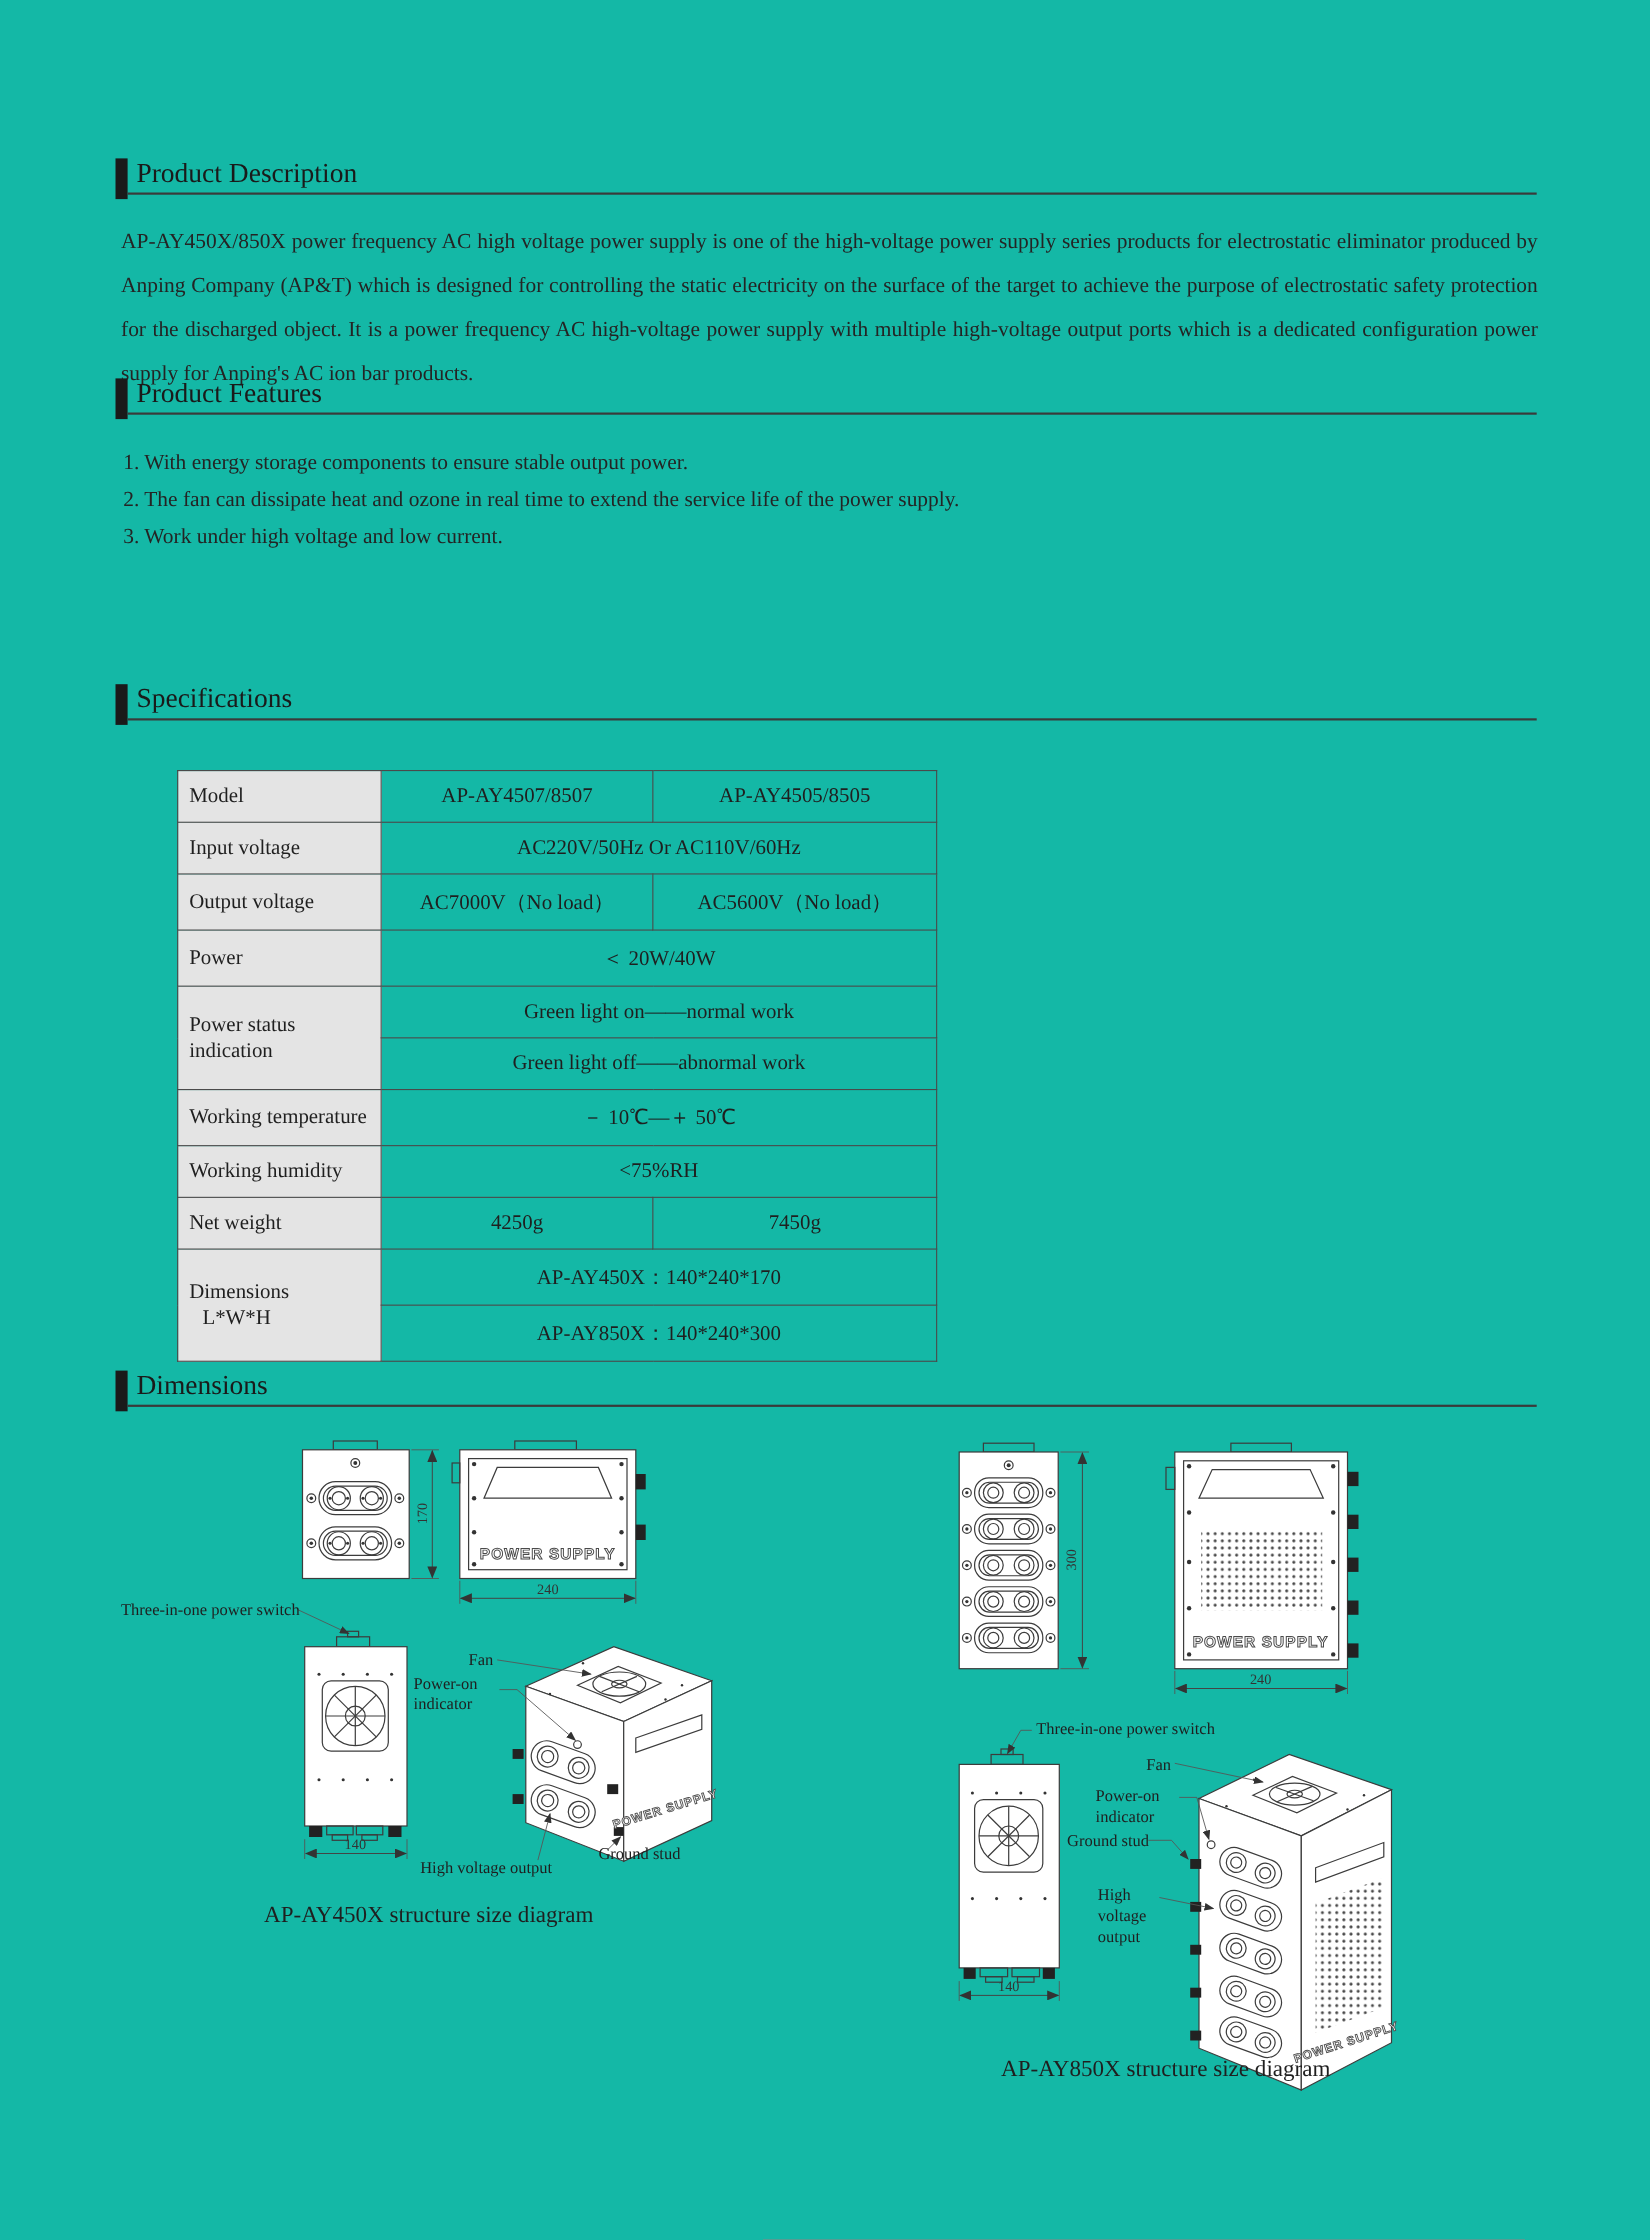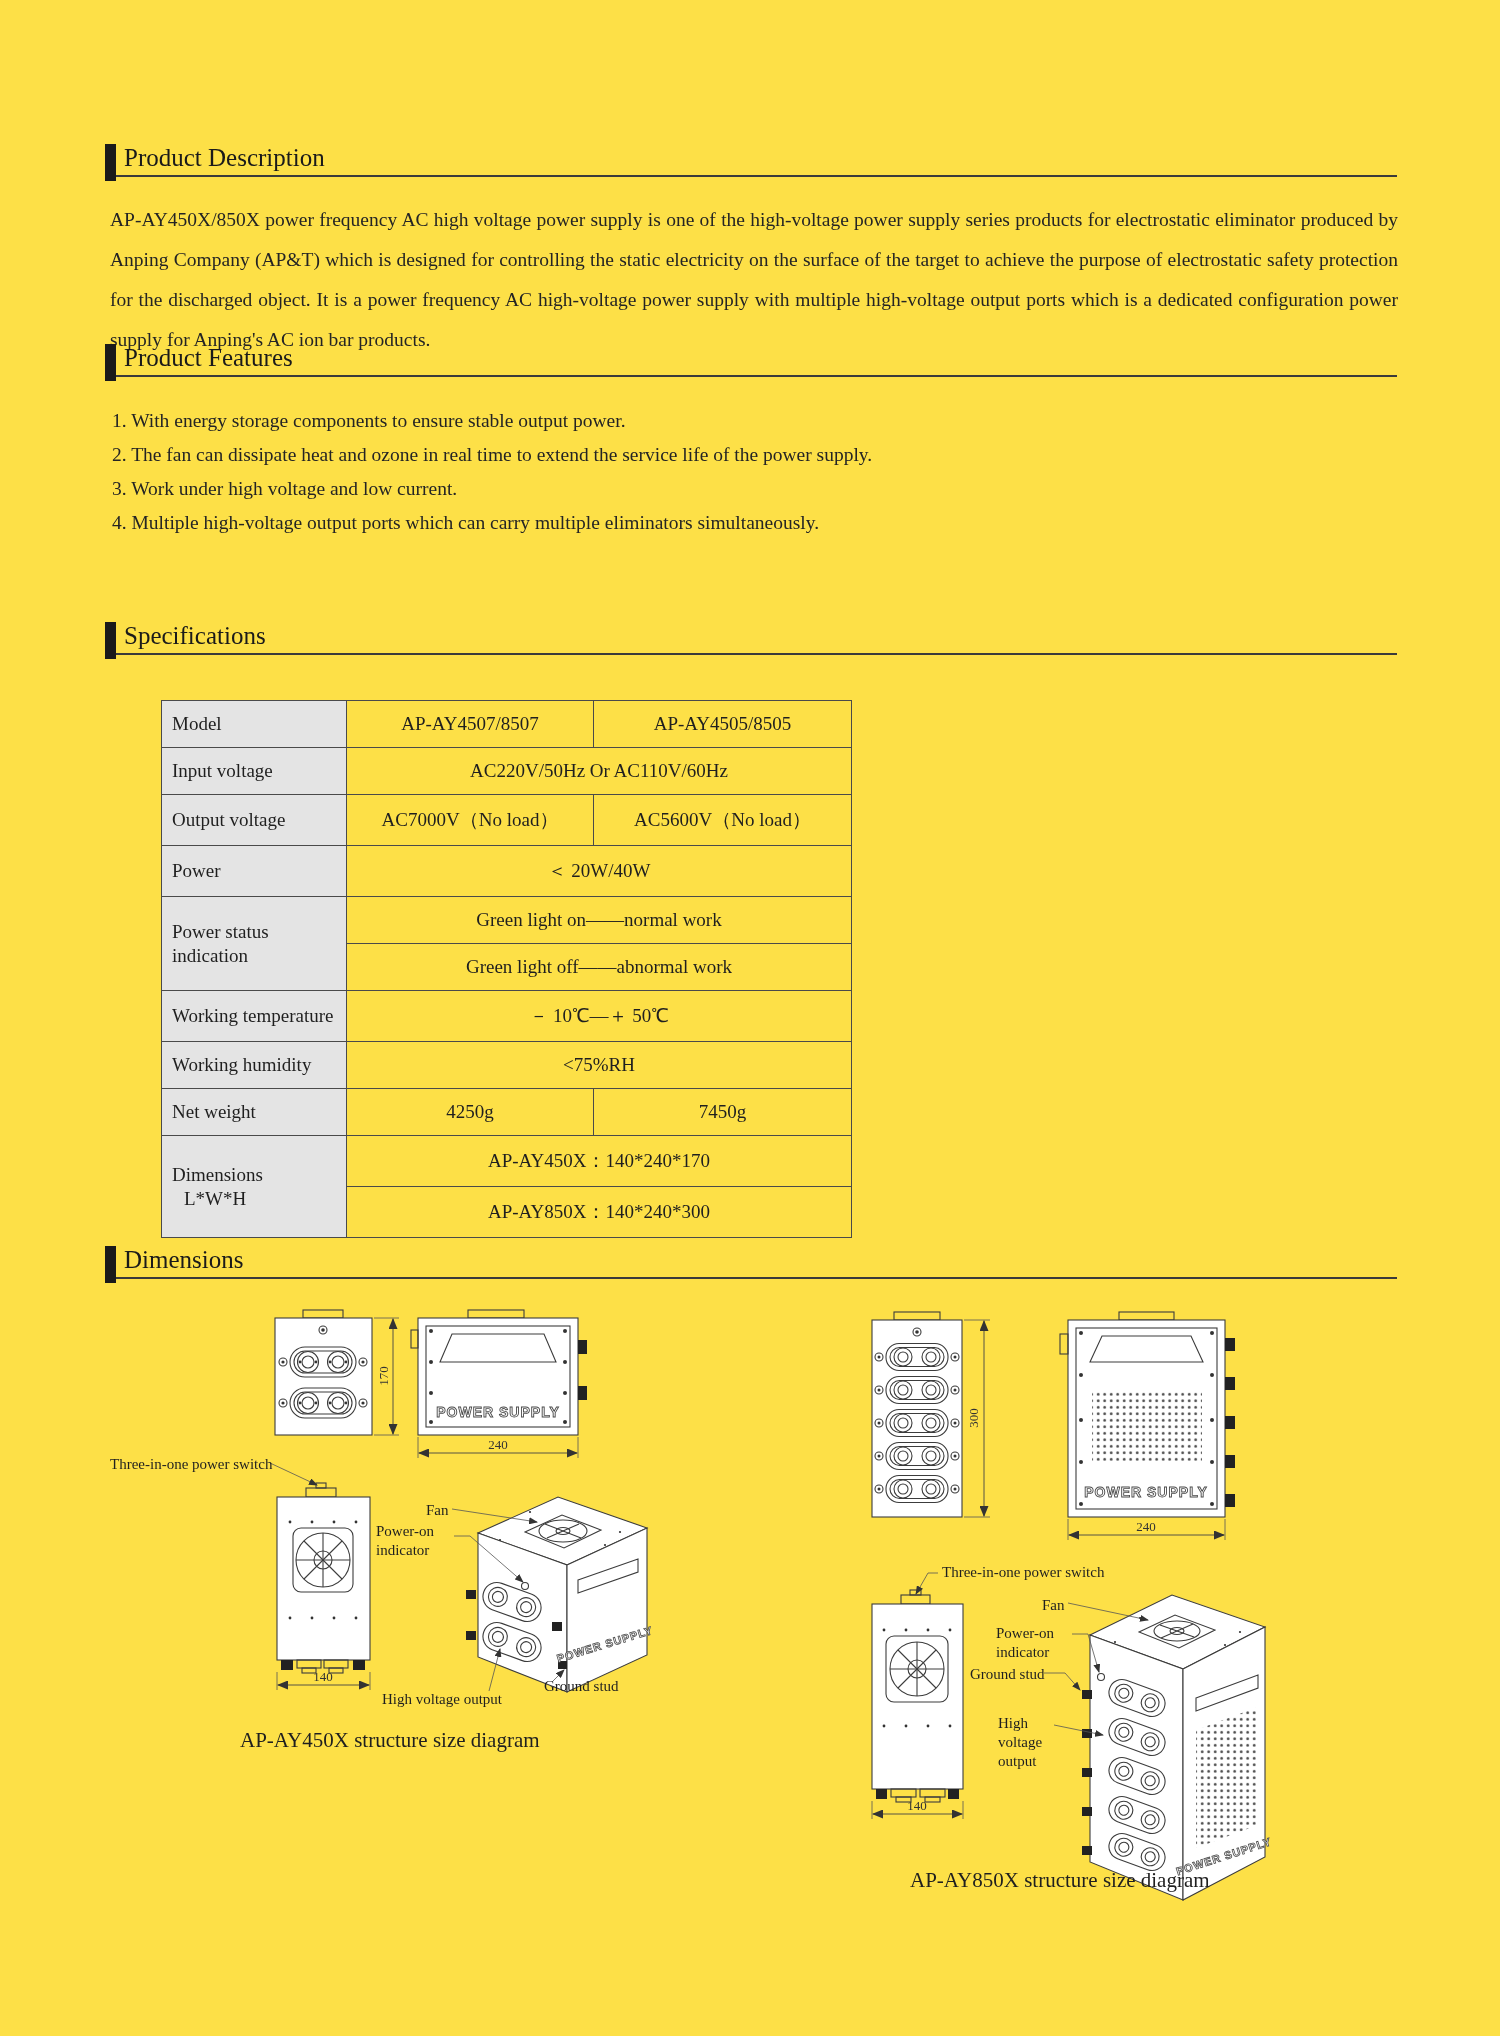--- a/index.html
+++ b/index.html
@@ -1,17 +1,17 @@
 <!DOCTYPE html>
 <html><head>
 <meta charset="utf-8">
 <style>
   html,body{margin:0;padding:0;background:#888;}
   .page{
-    position:relative;width:1500px;height:2036px;background:#fde047;
+    position:relative;width:1500px;height:2036px;background:#14b8a6;
     font-family:"Liberation Serif", serif;color:#222;overflow:hidden;margin:0 auto;
   }
   
   .sec-head{position:absolute;left:105px;width:1292px;height:40px;}
   .sec-head .bar{position:absolute;left:0;top:0;width:11px;height:37px;background:#1a1a1a;}
   .sec-head .ttl{position:absolute;left:19px;top:0;font-size:25px;color:#1a1a1a;white-space:nowrap;}
   .sec-head .rule{position:absolute;left:11px;top:31px;width:1281px;height:2px;background:#3a3a3a;}
   
   .para{
     position:absolute;left:110px;top:200px;width:1288px;
@@ -60,21 +60,20 @@
 
   <div class="sec-head" style="top:344px;">
     <div class="bar"></div>
     <div class="ttl">Product Features</div>
     <div class="rule"></div>
   </div>
   <div class="features">
     <div class="fi">1. With energy storage components to ensure stable output power.</div>
     <div class="fi">2. The fan can dissipate heat and ozone in real time to extend the service life of the power supply.</div>
     <div class="fi">3. Work under high voltage and low current.</div>
-    <div class="fi">4. Multiple high-voltage output ports which can carry multiple eliminators simultaneously.</div>
   </div>
 
   <div class="sec-head" style="top:622px;">
     <div class="bar"></div>
     <div class="ttl">Specifications</div>
     <div class="rule"></div>
   </div>
 
   <table class="spec">
     <colgroup>

